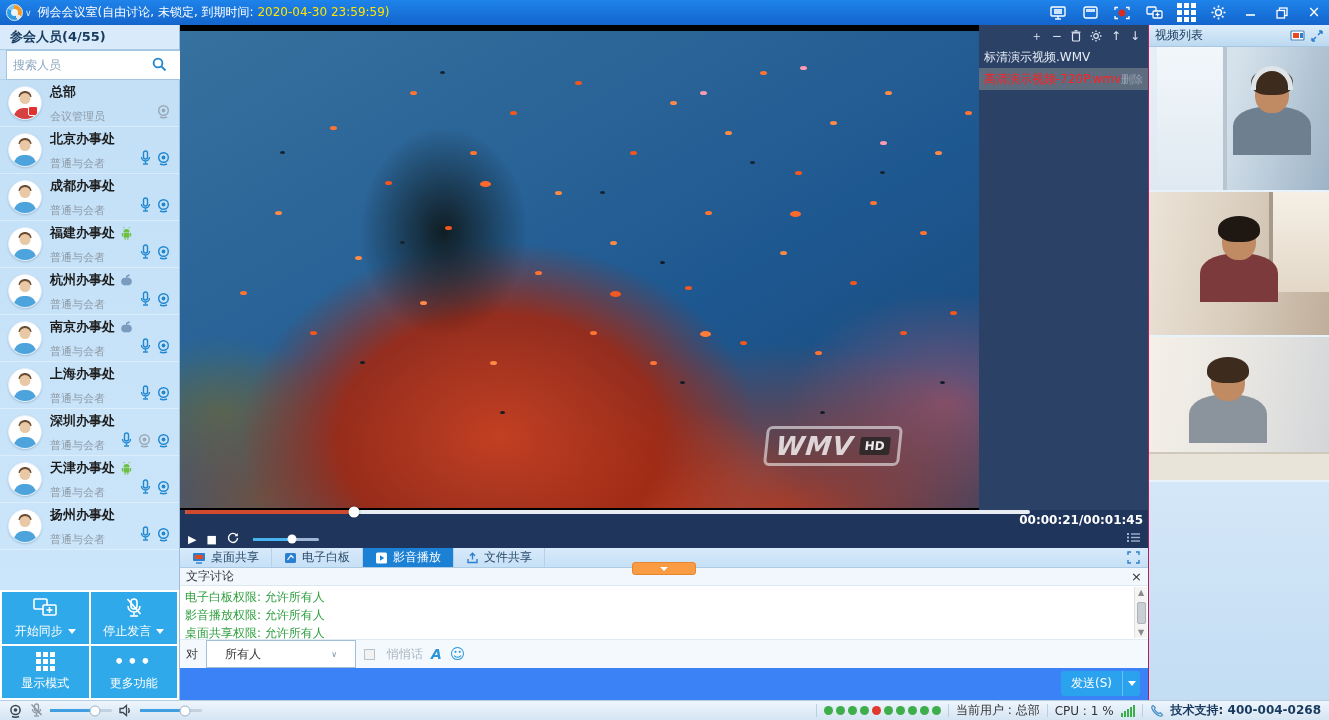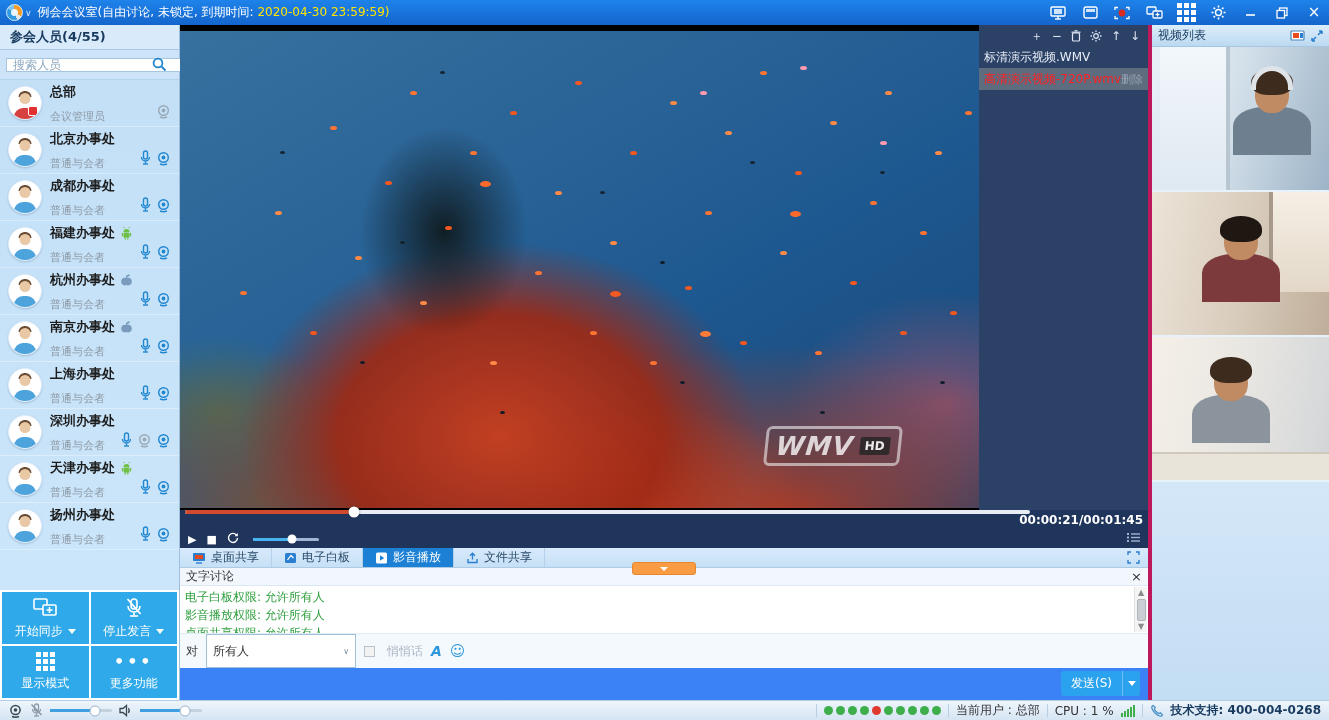--- a/index.html
+++ b/index.html
@@ -18,21 +18,21 @@
   .tb-ic svg { display:block; }
   .tb-close { font-size:15px; line-height:1; }
 
   
   .main { flex:1; display:flex; min-height:0; }
 
   
   .sidebar { width:180px; flex:0 0 180px; display:flex; flex-direction:column; background:linear-gradient(#c2dff6,#cde7fb); border-right:1px solid #9ec0dd; }
   .s-header { height:25px; flex:0 0 25px; background:#d9ebfb; border-bottom:1px solid #aac9e4; display:flex; align-items:center; padding:0 10px; font-size:13px; font-weight:bold; color:#173a5e; }
   .s-search { height:30px; flex:0 0 30px; background:#cde4f8; display:flex; align-items:center; padding:3px 6px; position:relative; border-bottom:1px solid #b3d2ec; }
-  .s-search input { flex:1; height:14px; border:1px solid #a4c6e2; background:#fff; font-size:12px; padding:0 26px 0 6px; color:#334; outline:none; }
+  .s-search input { flex:1; height:30px; border:1px solid #a4c6e2; background:#fff; font-size:12px; padding:0 26px 0 6px; color:#334; outline:none; }
   .s-search input::placeholder { color:#8fa9c0; }
   .s-search .mag { position:absolute; right:12px; top:7px; }
   .p-list { flex:1; overflow:hidden; }
   .prow { height:47px; display:flex; align-items:center; padding:4px 8px 4px 8px; border-bottom:1px solid rgba(255,255,255,.35); }
   .avatar { width:34px; height:34px; border-radius:50%; background:#fff; border:1px solid #e2eefb; position:relative; overflow:hidden; flex:0 0 34px; box-shadow:0 1px 2px rgba(40,80,120,.25); }
   .avatar .av-head { position:absolute; left:50%; top:6px; transform:translateX(-50%); width:11px; height:11px; border-radius:50%; background:#e9c8a6; }
   .avatar .av-hair { position:absolute; left:50%; top:4px; transform:translateX(-50%); width:13px; height:6px; border-radius:7px 7px 0 0; background:#6b4c33; }
   .avatar .av-body { position:absolute; left:50%; bottom:-2px; transform:translateX(-50%); width:22px; height:13px; border-radius:9px 9px 0 0; background:#4da3dc; }
   .prow.admin .avatar .av-body { background:#d64040; }
   .prow.admin .avatar::after { content:""; position:absolute; right:3px; bottom:3px; width:8px; height:8px; border-radius:2px; background:#e03030; border:1px solid #fff; }
@@ -117,33 +117,33 @@
 
   
   .chat { flex:1; background:#fff; display:flex; flex-direction:column; min-height:0; }
   .chat-header { flex:0 0 15px; background:#f1f7fd; border-bottom:1px solid #dce8f2; display:flex; align-items:center; padding:0 6px; font-size:12px; color:#333; }
   .chat-close { margin-left:auto; font-size:13px; color:#333; cursor:pointer; line-height:1; }
   .chat-msgs { flex:1; position:relative; overflow:hidden; padding:2px 16px 0 5px; }
   .msg { font-size:12px; color:#2e9e3e; line-height:18px; white-space:nowrap; }
   .chat-scroll { position:absolute; right:1px; top:1px; bottom:1px; width:13px; background:#f4f4f4; border-left:1px solid #e2e2e2; display:flex; flex-direction:column; align-items:center; justify-content:space-between; font-size:8px; color:#8a8a8a; padding:1px 0; }
   .chat-scroll .thumb { width:9px; height:22px; background:#c9ced4; border:1px solid #aeb4ba; border-radius:2px; }
   .composerow { flex:0 0 23px; background:#f4f9fe; border-top:1px solid #e0ebf4; display:flex; align-items:center; gap:8px; padding:0 6px; font-size:12px; color:#333; }
-  .to-select { width:150px; height:34px; background:#fff; border:1px solid #9fc0da; display:flex; align-items:center; padding:0 6px; font-size:12px; color:#333; cursor:pointer; }
+  .to-select { width:150px; height:28px; background:#fff; border:1px solid #9fc0da; display:flex; align-items:center; padding:0 18px; font-size:12px; color:#333; cursor:pointer; }
   .to-select .chev { margin-left:auto; font-size:8px; color:#7a8ea0; }
   .whisper { display:flex; align-items:center; gap:12px; color:#aab6c1; }
   .whisper .cb { width:11px; height:11px; border:1px solid #b8c2cc; background:#f2f2f2; }
   .font-a { color:#2b96d8; font-weight:bold; font-style:italic; font-size:14px; cursor:pointer; }
   .smiley { color:#2b96d8; font-size:15px; cursor:pointer; line-height:1; }
   .inputarea { flex:0 0 32px; position:relative; background:#3b82f6; }
   .send-btn { position:absolute; right:8px; bottom:4px; height:25px; background:#2ba2ee; color:#fff; font-size:12px; display:flex; align-items:center; border-radius:3px; overflow:hidden; cursor:pointer; }
   .send-btn .send-main { padding:0 10px; display:flex; align-items:center; height:100%; }
   .send-btn .send-drop { width:18px; height:100%; border-left:1px solid #6cc0f5; display:flex; align-items:center; justify-content:center; }
 
   
-  .rightpanel { width:181px; flex:0 0 181px; border-left:4px solid #be185d; display:flex; flex-direction:column; background:#cfe4f7; }
+  .rightpanel { width:181px; flex:0 0 181px; border-left:1px solid #be185d; display:flex; flex-direction:column; background:#cfe4f7; }
   .rp-header { flex:0 0 22px; background:linear-gradient(#dcedfb,#bcd9f0); border-bottom:1px solid #a6c6e2; display:flex; align-items:center; padding:0 6px; font-size:12px; color:#173a5e; }
   .rp-ics { margin-left:auto; display:flex; gap:6px; align-items:center; }
   .rp-ics svg { display:block; cursor:pointer; }
   .thumbs { display:flex; flex-direction:column; }
   .thumb { height:145px; position:relative; overflow:hidden; border-bottom:2px solid #e8f2fb; }
   .t1 { background:linear-gradient(105deg,#e8f0f7 0%,#d3e0ea 45%,#9db3c6 100%); }
   .t1 .win { position:absolute; left:8px; top:0; width:70px; height:100%; background:linear-gradient(#f2f7fb,#dfe9f1); border-right:4px solid #b8c6d2; }
   .t2 { background:linear-gradient(100deg,#ece4d8 0%,#d9cdbd 50%,#bfae9a 100%); }
   .t2 .win { position:absolute; right:0; top:0; width:60px; height:70%; background:linear-gradient(#f5efe5,#e3d8c8); border-left:4px solid #a8998a; }
   .t3 { background:linear-gradient(100deg,#f5f0e8 0%,#e8e6e2 50%,#d2d5d8 100%); }

